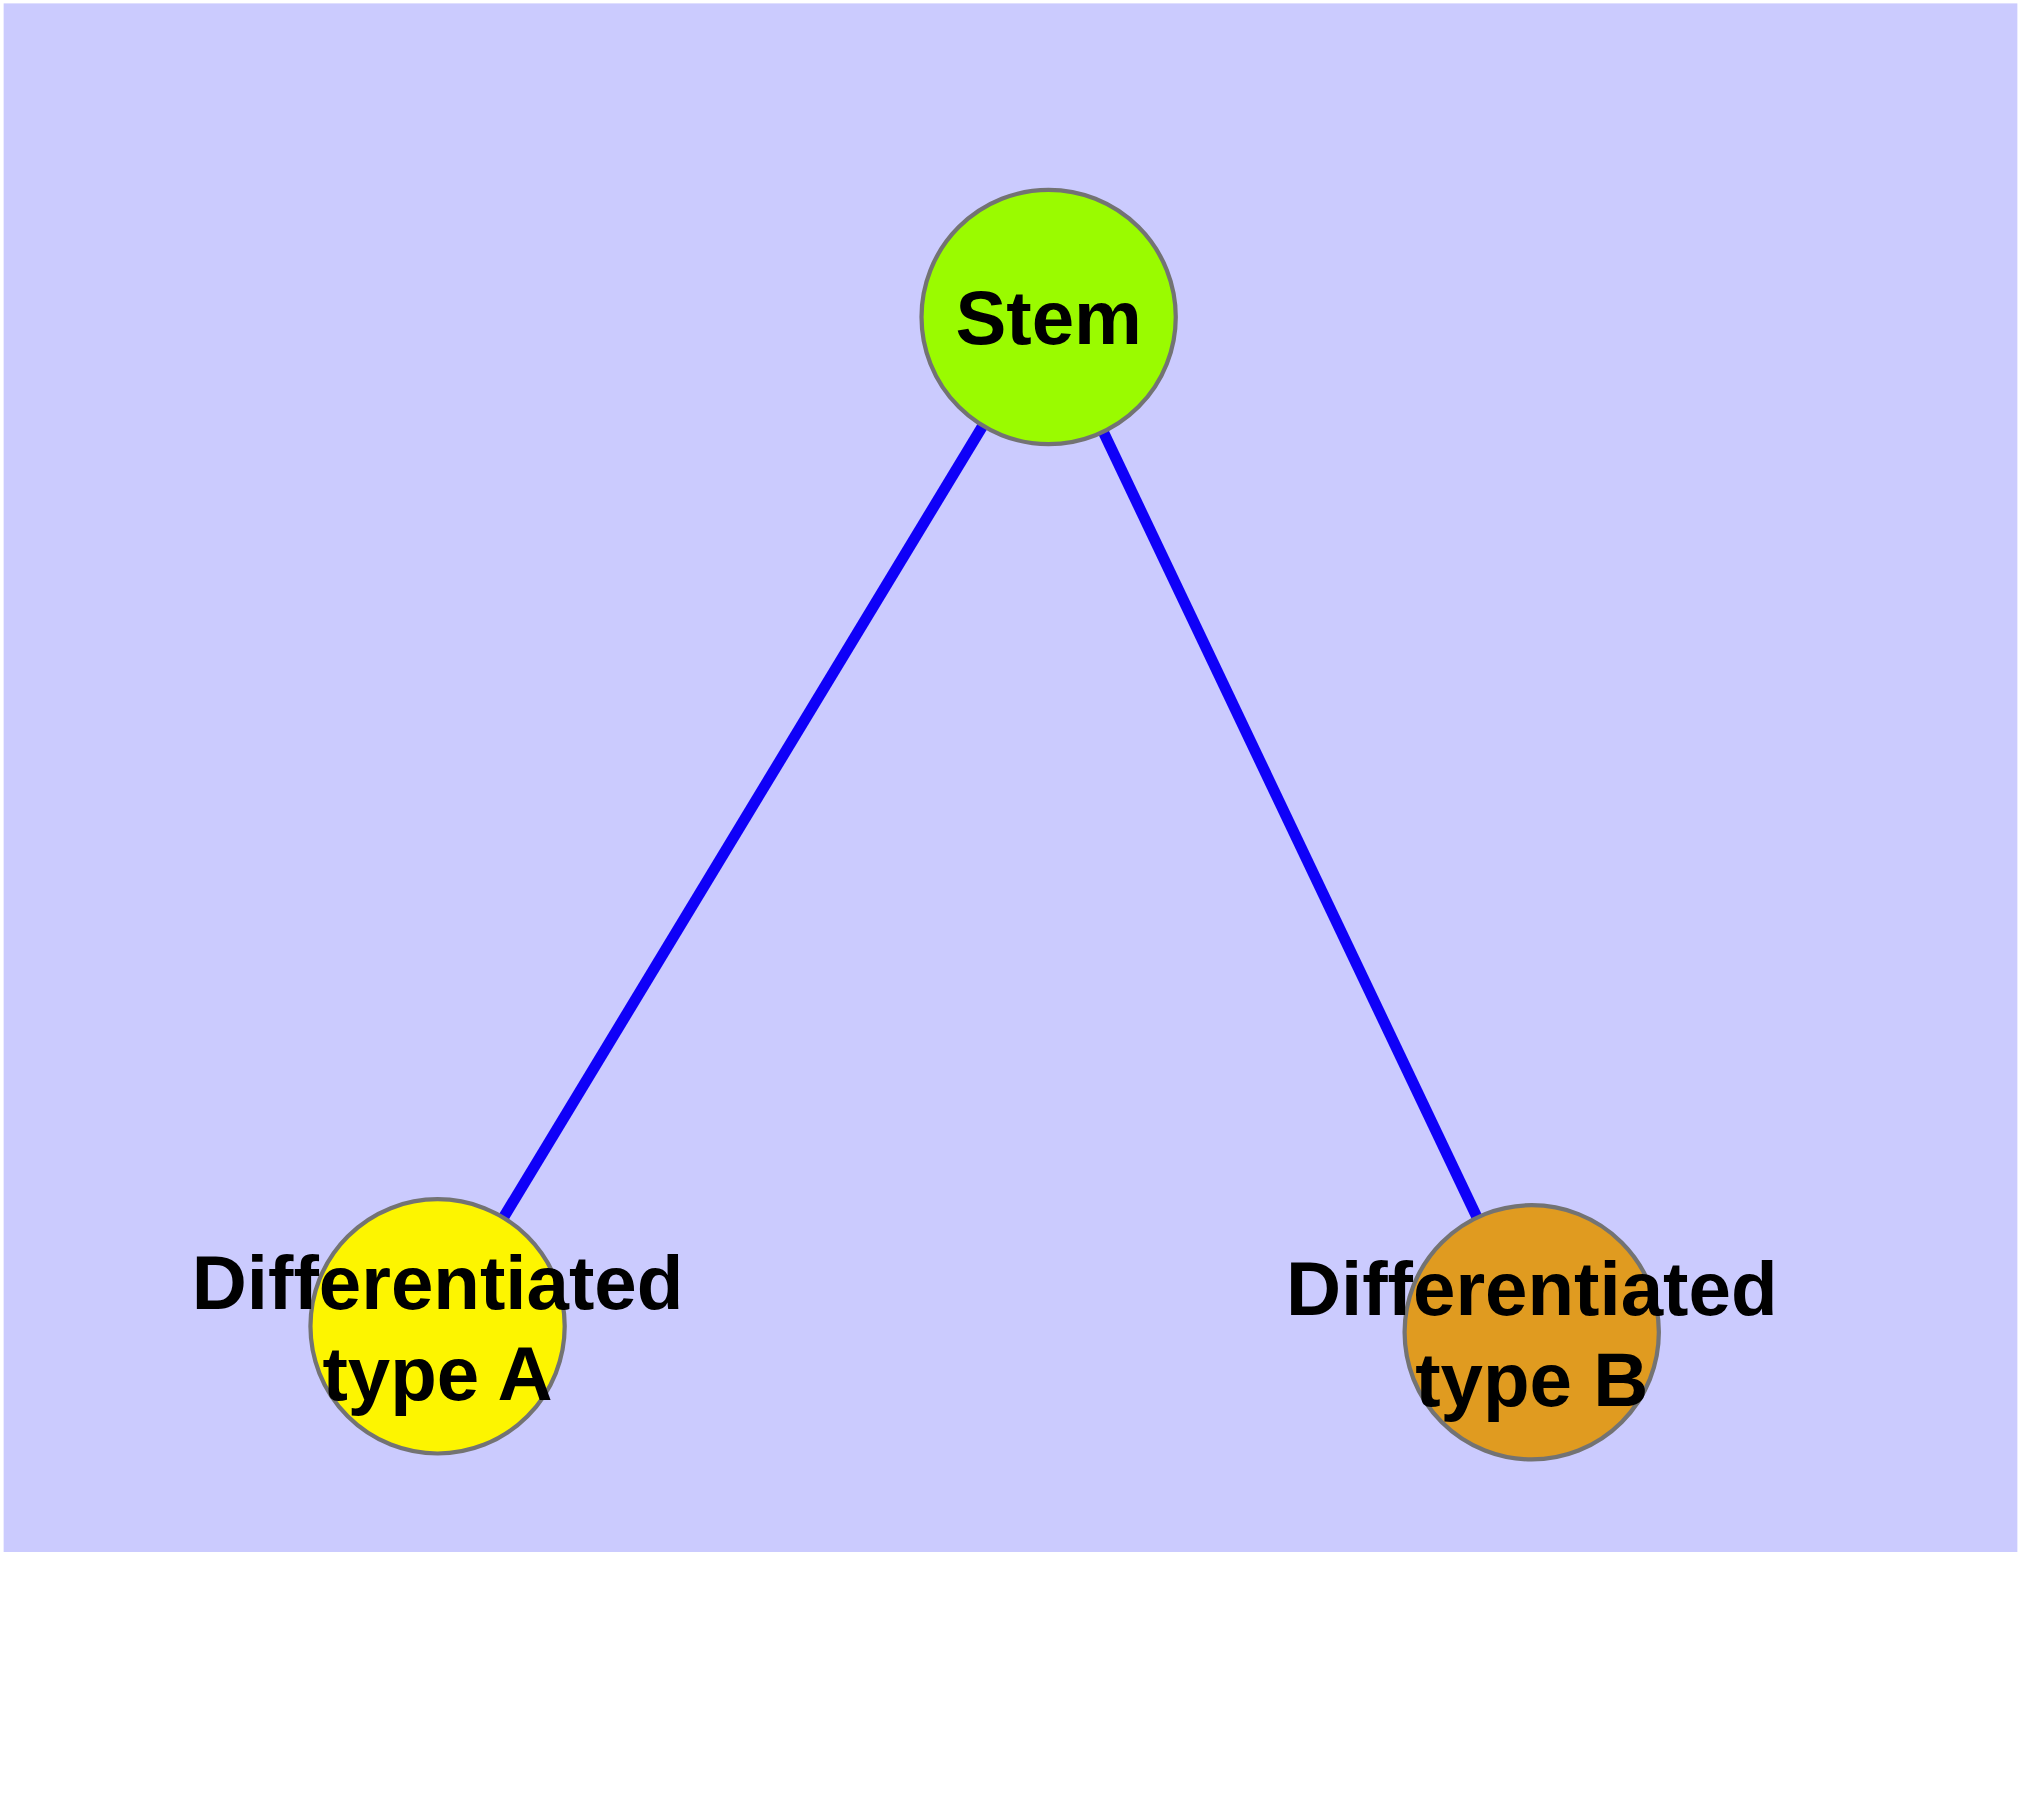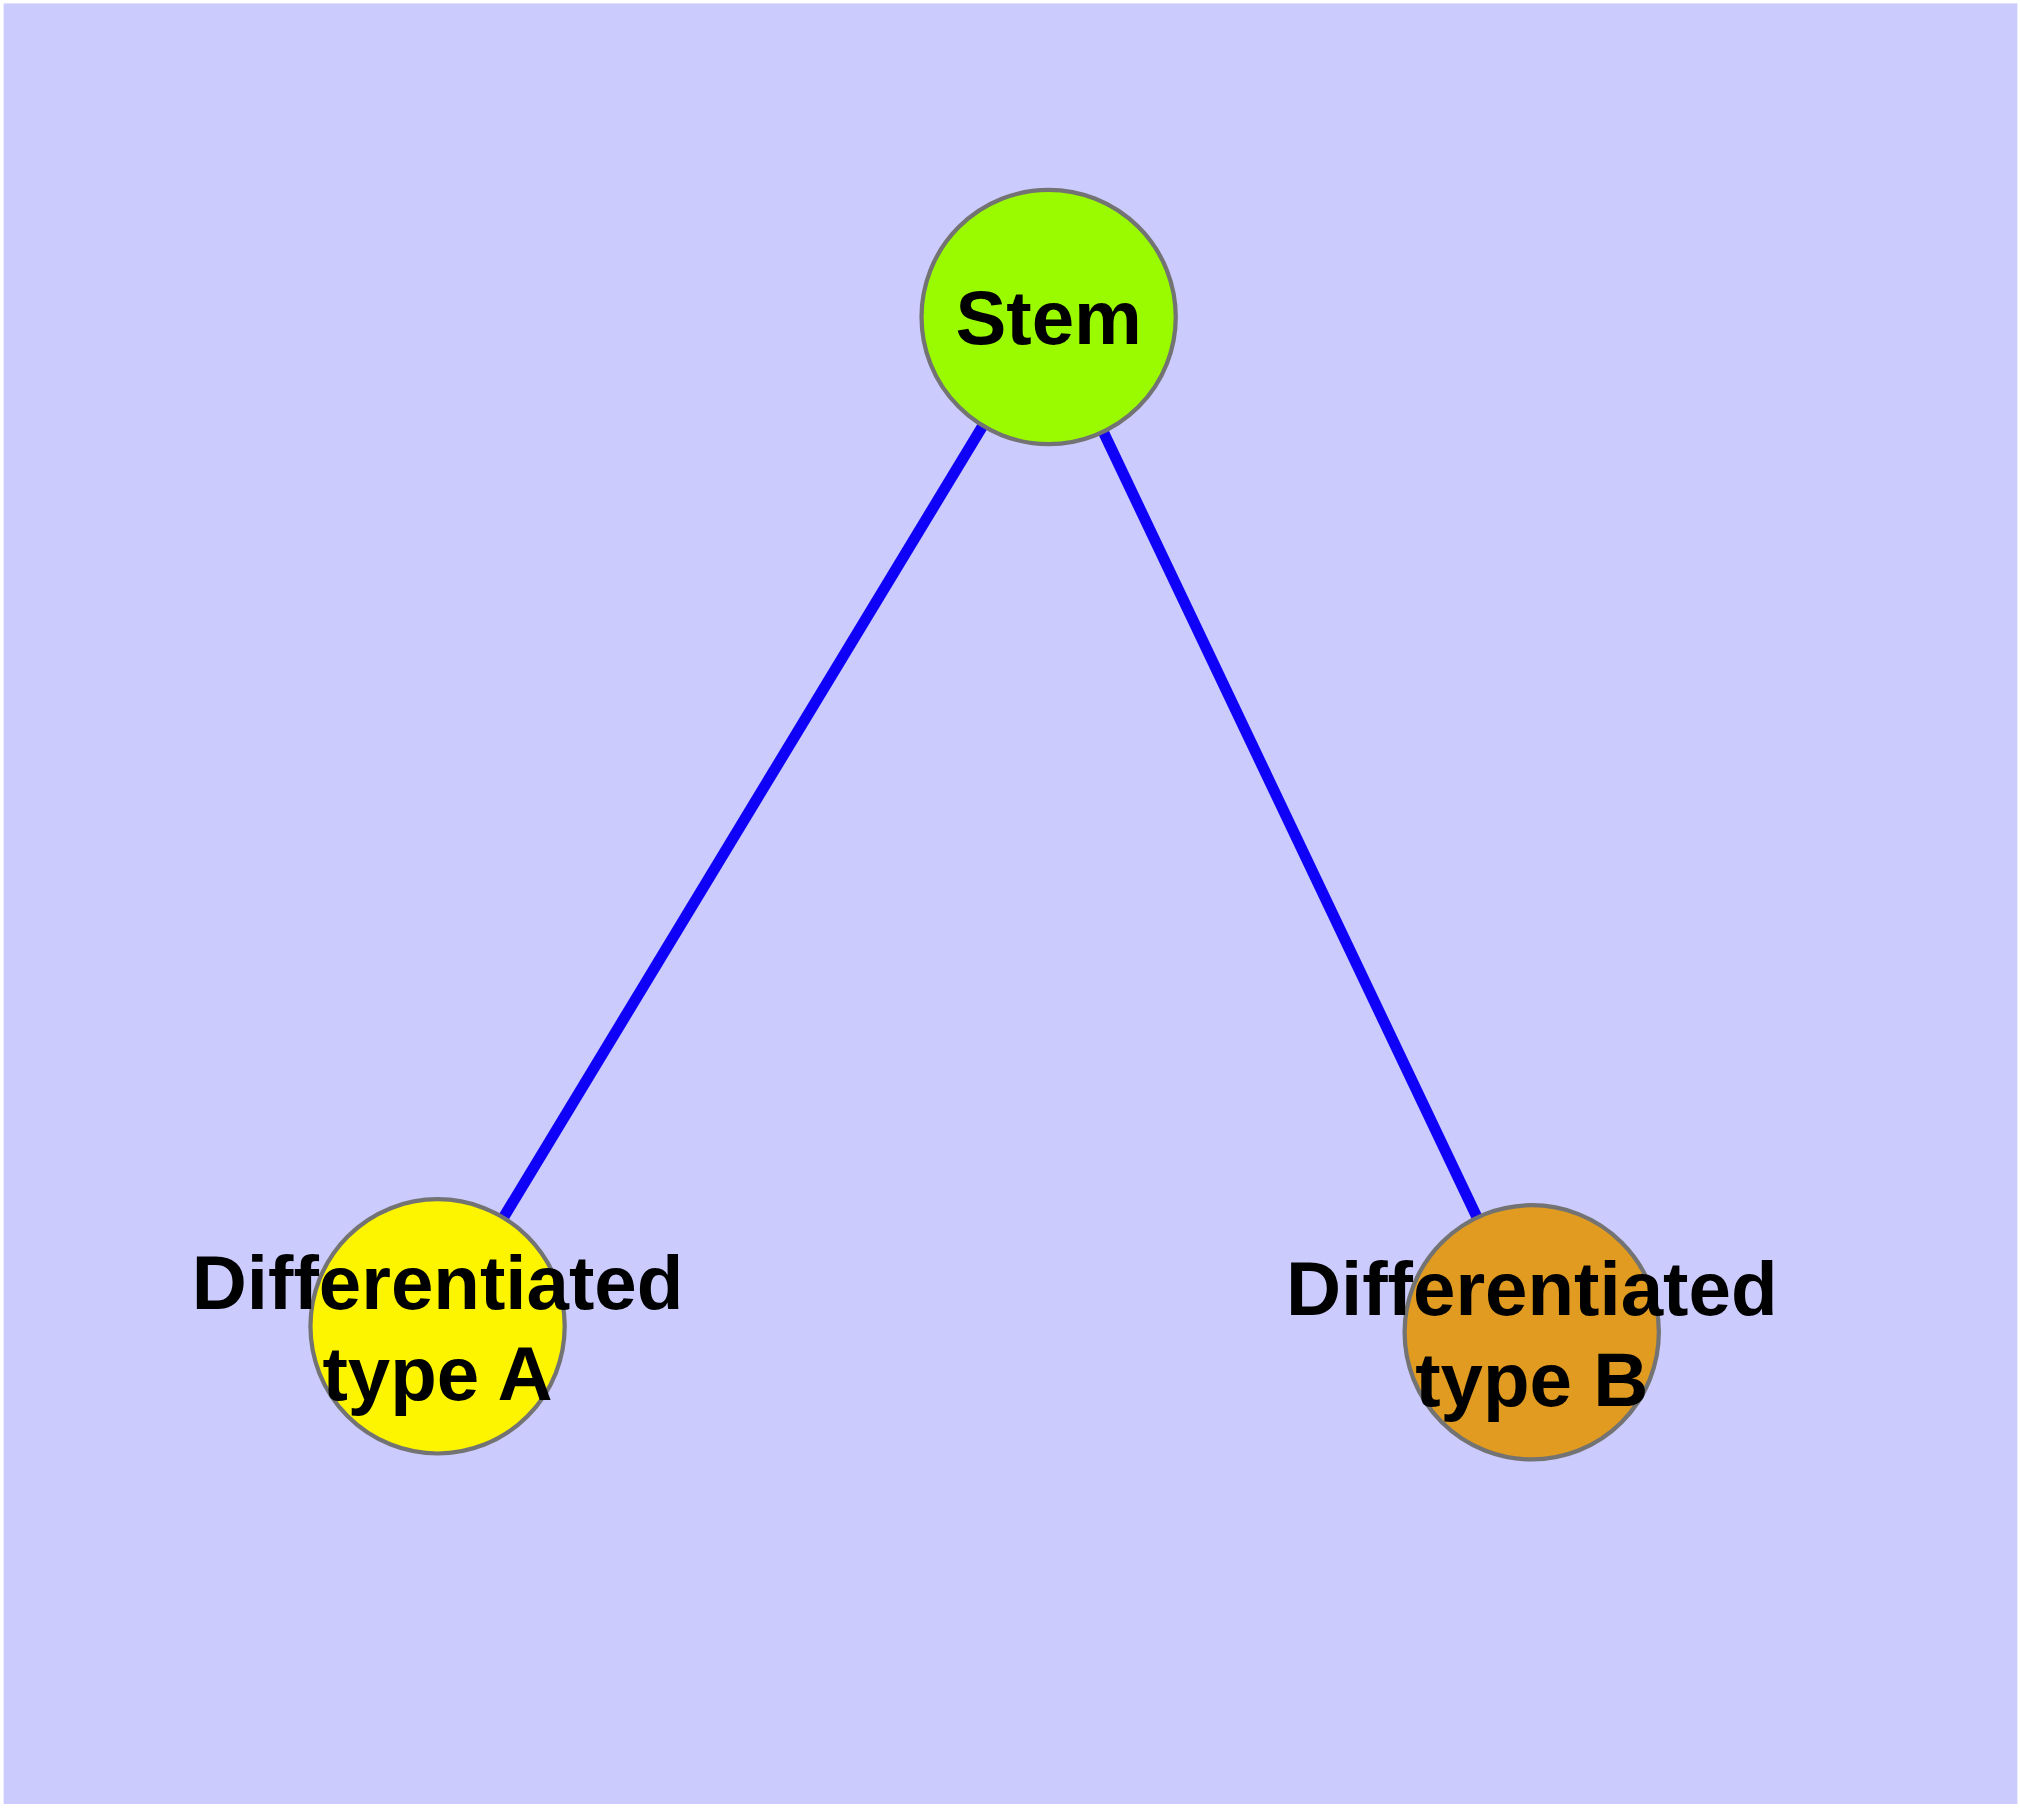--- a/index.html
+++ b/index.html
@@ -2,21 +2,21 @@
 <html style="font-size:13.6px"><head>
 <meta charset="utf-8">
 <style>
   html, body {
     margin: 0;
     padding: 0;
     background: #ffffff;
   }
   .canvas-wrap {
     width: 2021px;
-    height: 1804px;
+    height: 1552px;
     position: relative;
   }
   svg {
     display: block;
     width: 2021px;
     height: 1812px;
   }
   .node-label {
     font-family: "Liberation Sans", "DejaVu Sans", sans-serif;
     font-weight: bold;

